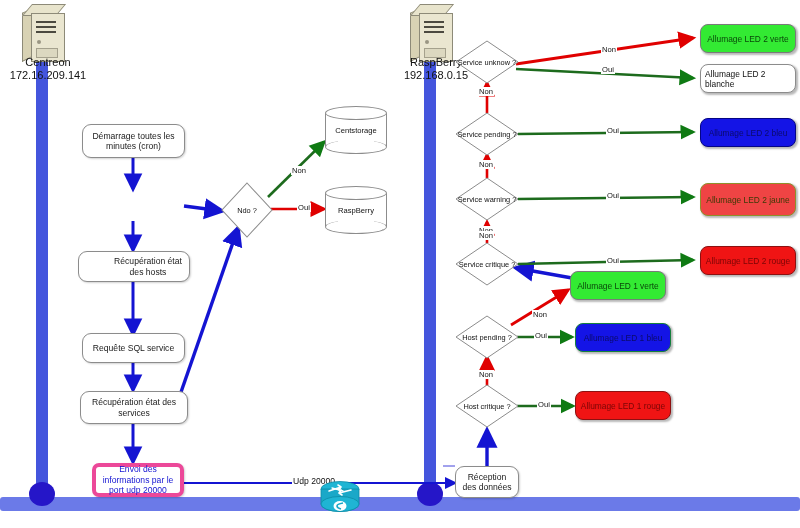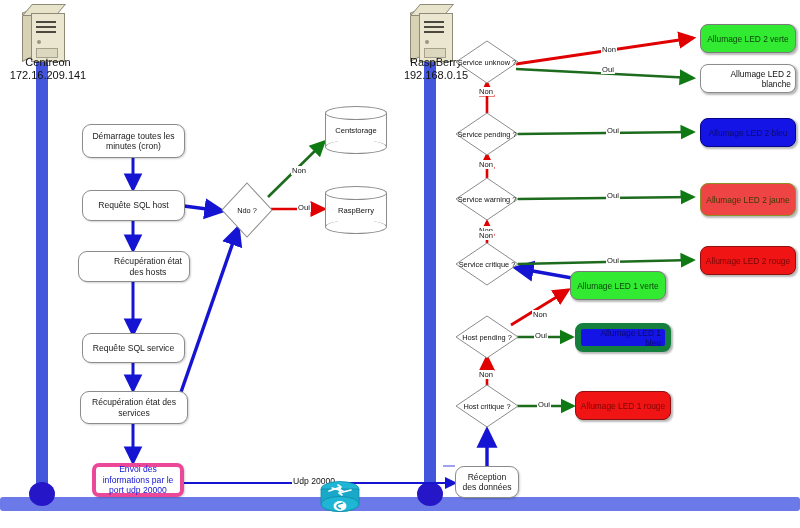--- a/index.html
+++ b/index.html
@@ -107,21 +107,21 @@
     font-weight: normal;
   }
 
   
   .led {
     position: absolute;
     border-radius: 8px;
     display: flex;
     align-items: center;
     justify-content: center;
-    text-align: right;
+    text-align: left;
     font-size: 8.4px;
     padding: 2px 4px;
     box-shadow: 1.5px 1.5px 2px rgba(0,0,0,0.28);
   }
 
   
   .dwrap { position: absolute; }
   .dshape {
     position: absolute; left: 0; top: 0;
     width: 100%; height: 100%;
@@ -278,23 +278,20 @@
     <line x1="516" y1="64" x2="693" y2="38" stroke="#e00000" stroke-width="2.8" marker-end="url(#ar)"></line>
 
     <line x1="516" y1="69" x2="693" y2="78" stroke="#1d6b1d" stroke-width="2.6" marker-end="url(#ag)"></line>
 
     <line x1="443" y1="466" x2="455" y2="466" stroke="#1414d2" stroke-width="0.8"></line>
   </svg>
 
   <div class="pbox" style="left:82px; top:124px; width:103px; height:34px;">
     <span>Démarrage toutes les minutes (cron)</span>
   </div>
-  <div class="pbox" style="left:82px; top:190px; width:103px; height:31px;">
-    <span>Requête SQL host</span>
-  </div>
   <div class="pbox" style="left:78px; top:251px; width:112px; height:31px;padding-left:32px;">
     <span>Récupération état des hosts</span>
   </div>
   <div class="pbox" style="left:82px; top:333px; width:103px; height:30px;">
     <span>Requête SQL service</span>
   </div>
   <div class="pbox" style="left:80px; top:391px; width:108px; height:33px;">
     <span>Récupération état des services</span>
   </div>
   <div class="pbox blue-border" style="left:92px; top:463px; width:92px; height:34px;">
@@ -378,21 +375,21 @@
   </div>
   <div class="led" style="left:700px; top:183px; width:96px; height:33px; background:#ef4444; color:#3d3a06; border:1px solid #8f8f2a;">
     <span>Allumage LED 2 jaune</span>
   </div>
   <div class="led" style="left:700px; top:246px; width:96px; height:29px; background:#f01414; color:#7a0606; border:1px solid #8d1111;">
     <span>Allumage LED 2 rouge</span>
   </div>
   <div class="led" style="left:570px; top:271px; width:96px; height:29px; background:#33ea33; color:#0a470a; border:1px solid #7a7a7a;">
     <span>Allumage LED 1 verte</span>
   </div>
-  <div class="led" style="left:575px; top:323px; width:96px; height:29px; background:#1414e6; color:#0b0b6b; border:6px solid #15803d;">
+  <div class="led" style="left:575px; top:323px; width:96px; height:29px; background:#1414e6; color:#0b0b6b; border:1px solid #15803d;">
     <span>Allumage LED 1 bleu</span>
   </div>
   <div class="led" style="left:575px; top:391px; width:96px; height:29px; background:#f01414; color:#7a0606; border:1px solid #8d1111;">
     <span>Allumage LED 1 rouge</span>
   </div>
 
   <div class="elabel" style="left:291px; top:166px;">Non</div>
   <div class="elabel" style="left:297px; top:203px;">Oui</div>
 
   <div class="elabel" style="left:601px; top:45px;">Non</div>

